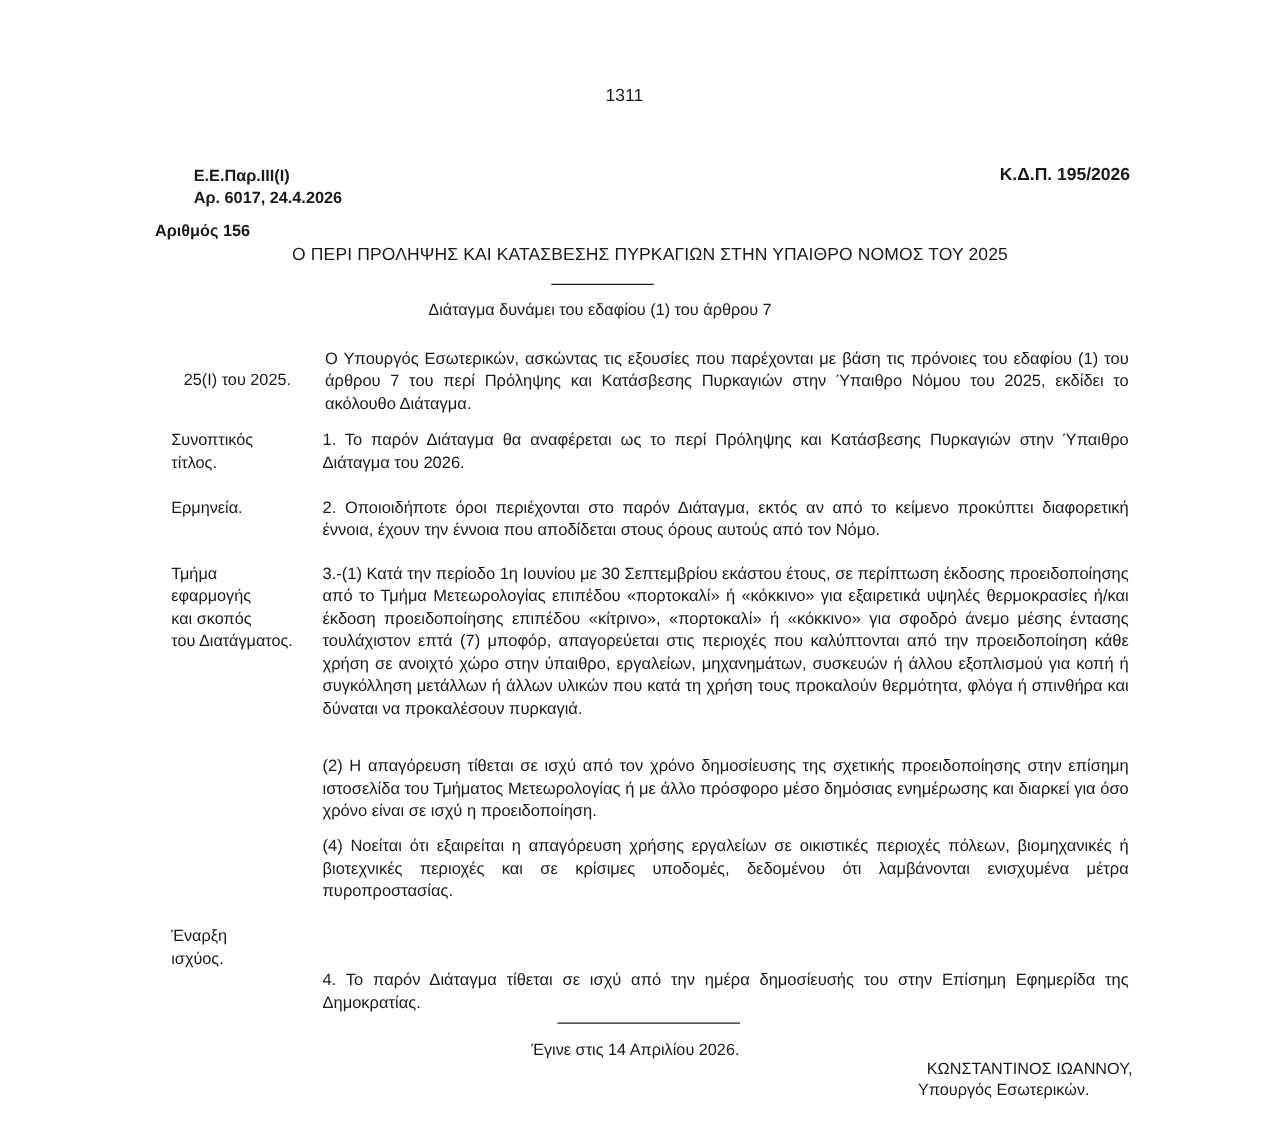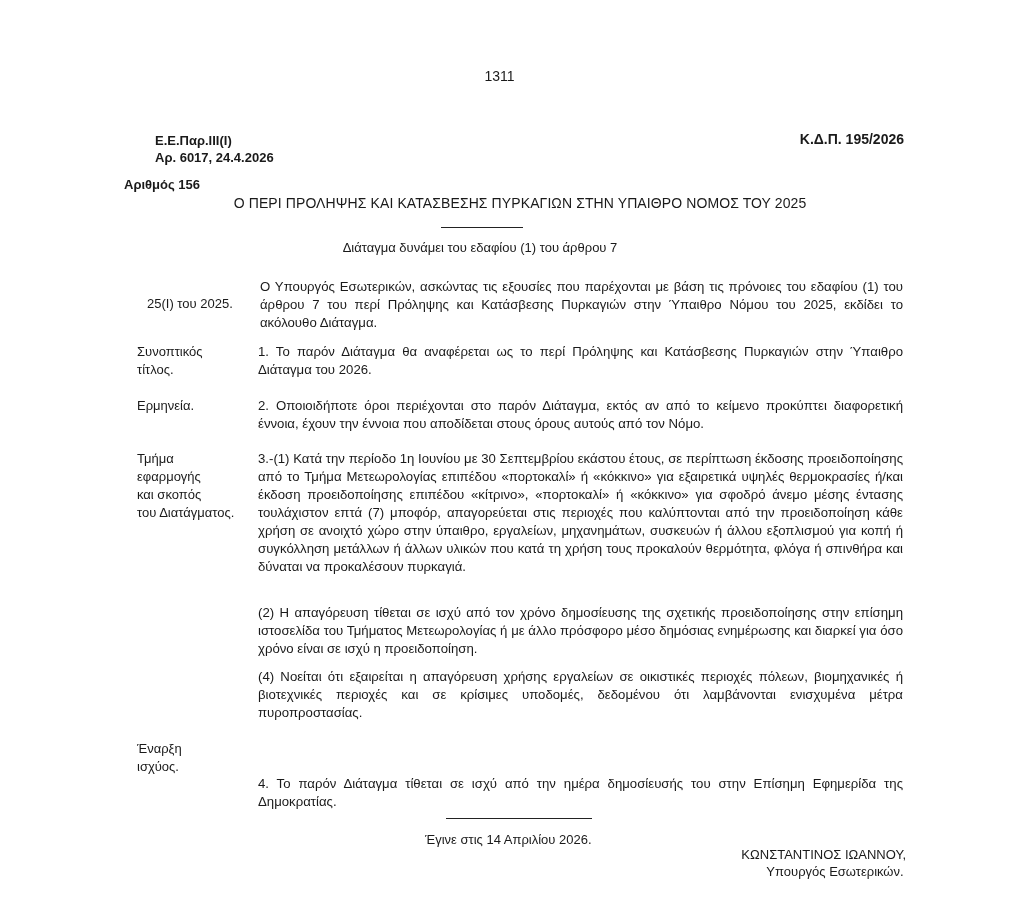--- a/index.html
+++ b/index.html
@@ -16,21 +16,21 @@
   .rule-top { left: 441px; top: 227px; width: 82px; height: 1px; background: #222; }
   .subtitle { left: 0; width: 930px; padding-left: 30px; box-sizing: border-box; top: 240px; text-align: center; font-size: 13px; }
   .body-text { font-size: 13.2px; line-height: 18px; text-align: justify; }
   .margin-label { font-size: 13px; line-height: 18px; left: 137px; }
   .para { left: 258px; width: 645px; }
   .para-intro { left: 260px; width: 643px; top: 278px; }
   .intro-ref { left: 147px; top: 296px; font-size: 13px; }
   .rule-bottom { left: 446px; top: 818px; width: 146px; height: 1px; background: #222; }
   .done-at { left: 425px; top: 832px; font-size: 13px; }
   .sig-name { left: 700px; width: 206px; top: 846px; text-align: right; font-size: 13px; line-height: 18px; }
-  .sig-title { left: 732px; width: 206px; top: 864px; text-align: center; font-size: 13px; }
+  .sig-title { left: 700px; width: 206px; top: 864px; text-align: center; font-size: 13px; }
   .last-line { text-align-last: left; }
 </style>
 </head>
 <body>
 
 <div class="abs page-number">1311</div>
 
 <div class="abs gazette-ref">
   <div>Ε.Ε.Παρ.ΙΙΙ(Ι)</div>
   <div>Αρ. 6017, 24.4.2026</div>

